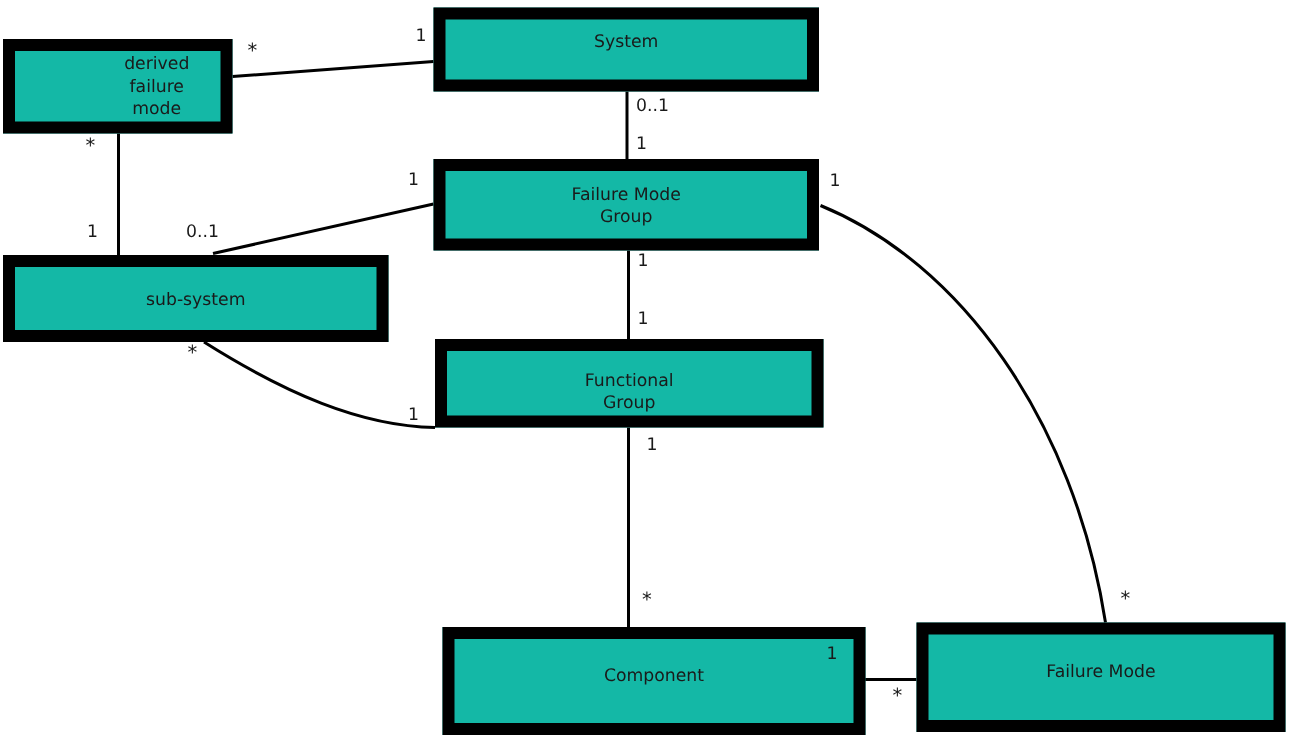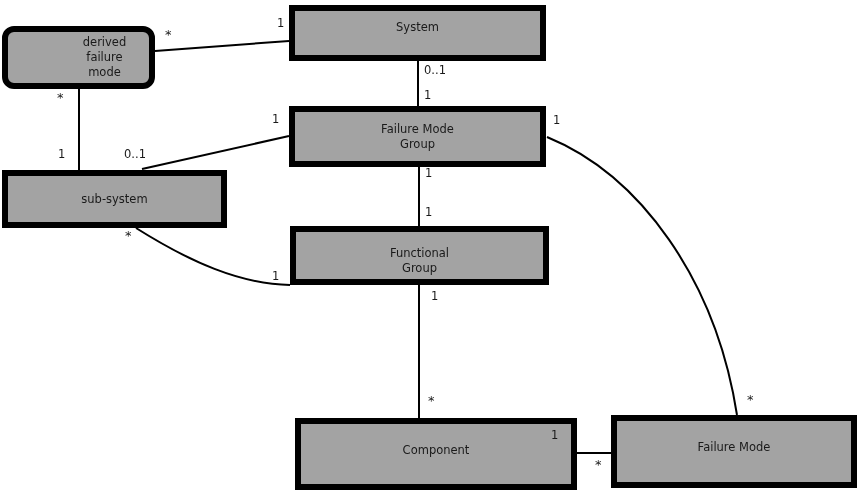--- a/index.html
+++ b/index.html
@@ -25,22 +25,22 @@
     pointer-events: none;
   }
   svg.edges path, svg.edges line {
     stroke: #000000;
     stroke-width: 2;
     fill: none;
   }
   .node {
     position: absolute;
     box-sizing: border-box;
-    border: 6px solid #1d4ed8;
-    background: #a3a3a3;
+    border: 8px solid #1d4ed8;
+    background: #14b8a6;
     display: flex;
     align-items: center;
     justify-content: center;
     text-align: center;
   }
   .node .node-label {
     font-size: 11.5px;
     line-height: 15px;
     color: #1a1a1a;
     white-space: pre-line;
@@ -68,29 +68,29 @@
       <path d="M 418 61 L 418 106" stroke="#000000"></path>
       <path d="M 142 169 L 289 136" stroke="#000000"></path>
       <path d="M 419 167 L 419 226" stroke="#000000"></path>
       <path d="M 136 228 C 190 262 240 284 290 285" stroke="#000000"></path>
       <path d="M 419 285 L 419 418" stroke="#000000"></path>
       <path d="M 545 453 L 611 453" stroke="#000000"></path>
       <path d="M 547 137 C 640 175 716 280 737 415" stroke="#000000"></path>
     </svg>
 
   <div id="nodes-layer">
-      <div class="node" style="left: 2px; top: 26px; width: 153px; height: 63px; border-color: rgb(0, 0, 0); border-radius: 12px;">
+      <div class="node" style="left: 2px; top: 26px; width: 153px; height: 63px; border-color: rgb(0, 0, 0);">
         <span class="node-label" style="color: rgb(26, 26, 26); transform: translate(26px, 0px);">derived
 failure
 mode</span>
       </div>
       <div class="node" style="left: 289px; top: 5px; width: 257px; height: 56px; border-color: rgb(0, 0, 0);">
         <span class="node-label" style="color: rgb(26, 26, 26); transform: translate(0px, -6px);">System</span>
       </div>
-      <div class="node" style="left: 2px; top: 170px; width: 225px; height: 58px; border-color: rgb(0, 0, 0);">
+      <div class="node" style="left: 2px; top: 170px; width: 257px; height: 58px; border-color: rgb(0, 0, 0);">
         <span class="node-label" style="color: rgb(26, 26, 26); transform: translate(0px, 0px);">sub-system</span>
       </div>
       <div class="node" style="left: 289px; top: 106px; width: 257px; height: 61px; border-color: rgb(0, 0, 0);">
         <span class="node-label" style="color: rgb(26, 26, 26); transform: translate(0px, 0px);">Failure Mode
 Group</span>
       </div>
       <div class="node" style="left: 290px; top: 226px; width: 259px; height: 59px; border-color: rgb(0, 0, 0);">
         <span class="node-label" style="color: rgb(26, 26, 26); transform: translate(0px, 0px); margin-top: 11px;">Functional
 Group</span>
       </div>

